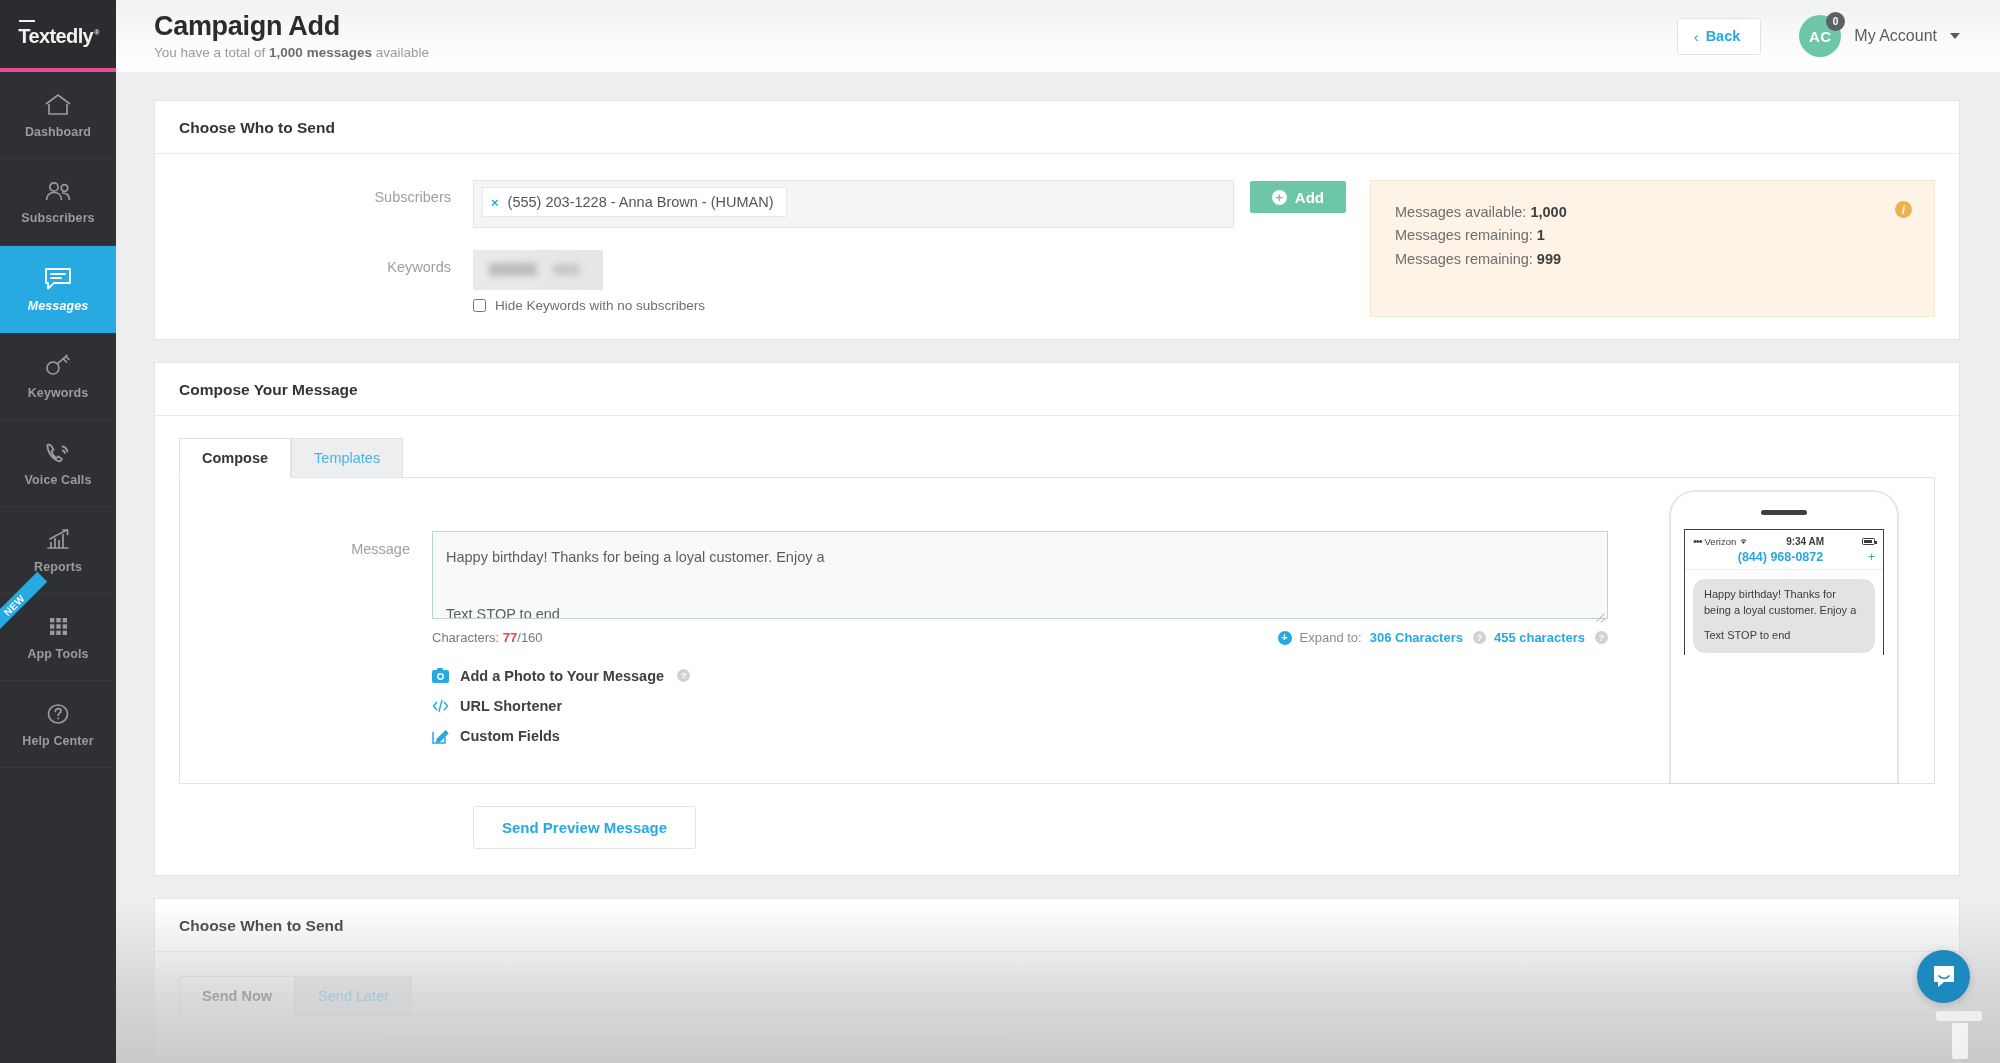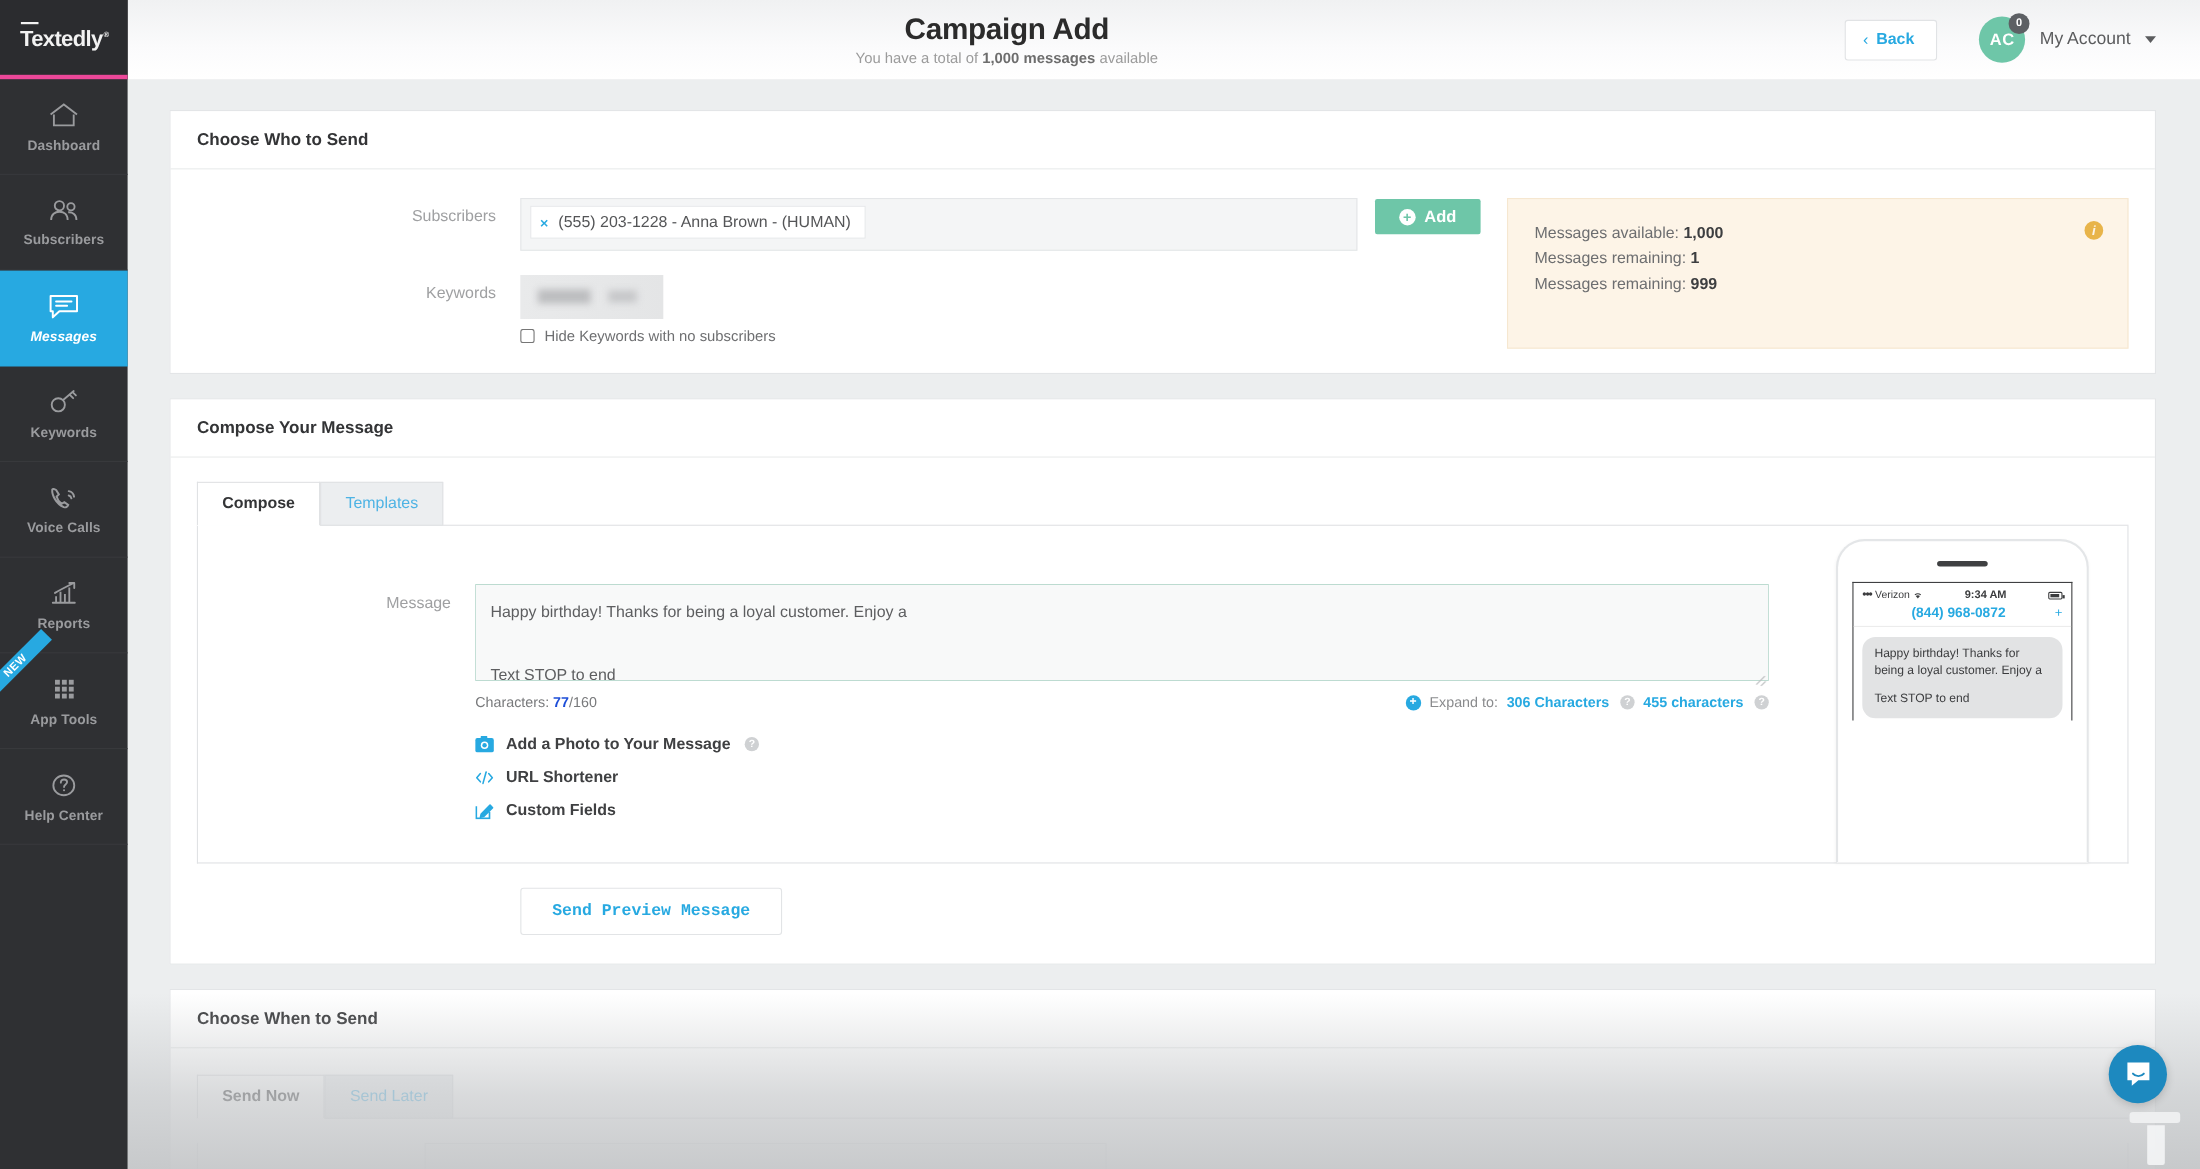--- a/index.html
+++ b/index.html
@@ -86,21 +86,21 @@
   
   #header {
     position: absolute;
     left: 116px; top: 0; right: 0;
     height: 72px;
     background: linear-gradient(180deg,#f0f1f2 0%,#fbfbfc 60%,#ffffff 100%);
     display: flex; align-items: center;
     padding: 0 40px 0 38px;
     z-index: 20;
   }
-  #page-title-block { flex: 1; text-align: center; }
+  #page-title-block { flex: 1; }
   #page-title-block h1 {
     font-size: 27px;
     font-weight: bold;
     color: #2b2b2b;
     letter-spacing: -0.3px;
     line-height: 1.1;
   }
   #page-title-block .subtitle {
     font-size: 13.5px;
     color: #9b9b9b;
@@ -301,21 +301,21 @@
     pointer-events: none;
   }
   .resize-grip::before, .resize-grip::after {
     content:""; position:absolute; background:#b9bbbd;
   }
   .resize-grip::before { width:11px;height:1px;right:0;bottom:3px;transform:rotate(-45deg); }
   .resize-grip::after  { width:6px;height:1px;right:0;bottom:0px;transform:rotate(-45deg); }
 
   .char-row { display: flex; align-items: center; margin-top: 7px; }
   .char-count { font-size: 13px; color: #78797b; }
-  .char-count b { color: #1d4ed8; font-weight: bold; }
+  .char-count b { color: #ef4444; font-weight: bold; }
   .expand-block { margin-left: auto; display: flex; align-items: center; gap: 8px; }
   .expand-icon {
     width: 14px; height: 14px; border-radius: 50%;
     background: #27a9e1; color: #fff; font-size: 11px; font-weight: bold;
     display: flex; align-items: center; justify-content: center; line-height: 1;
   }
   .expand-label { font-size: 13px; color: #8a8b8d; }
   .expand-link { font-size: 13px; color: #27a9e1; font-weight: bold; cursor: pointer; }
   .q-icon {
     width: 13px; height: 13px; border-radius: 50%;
@@ -337,21 +337,20 @@
   .preview-btn-row { padding: 22px 0 26px 0; display: flex; }
   .preview-btn {
     margin-left: 294px;
     background: #ffffff;
     border: 1px solid #e2e4e6;
     color: #27a9e1;
     font-size: 15px; font-weight: bold;
     padding: 12px 28px;
     border-radius: 3px;
     cursor: pointer;
-    font-family: Liberation Mono, monospace;
   }
 
   
   .phone {
     width: 230px;
     border: 2px solid #e4e6e8;
     border-bottom: none;
     border-radius: 26px 26px 0 0;
     background: #ffffff;
     padding: 16px 13px 0 13px;

